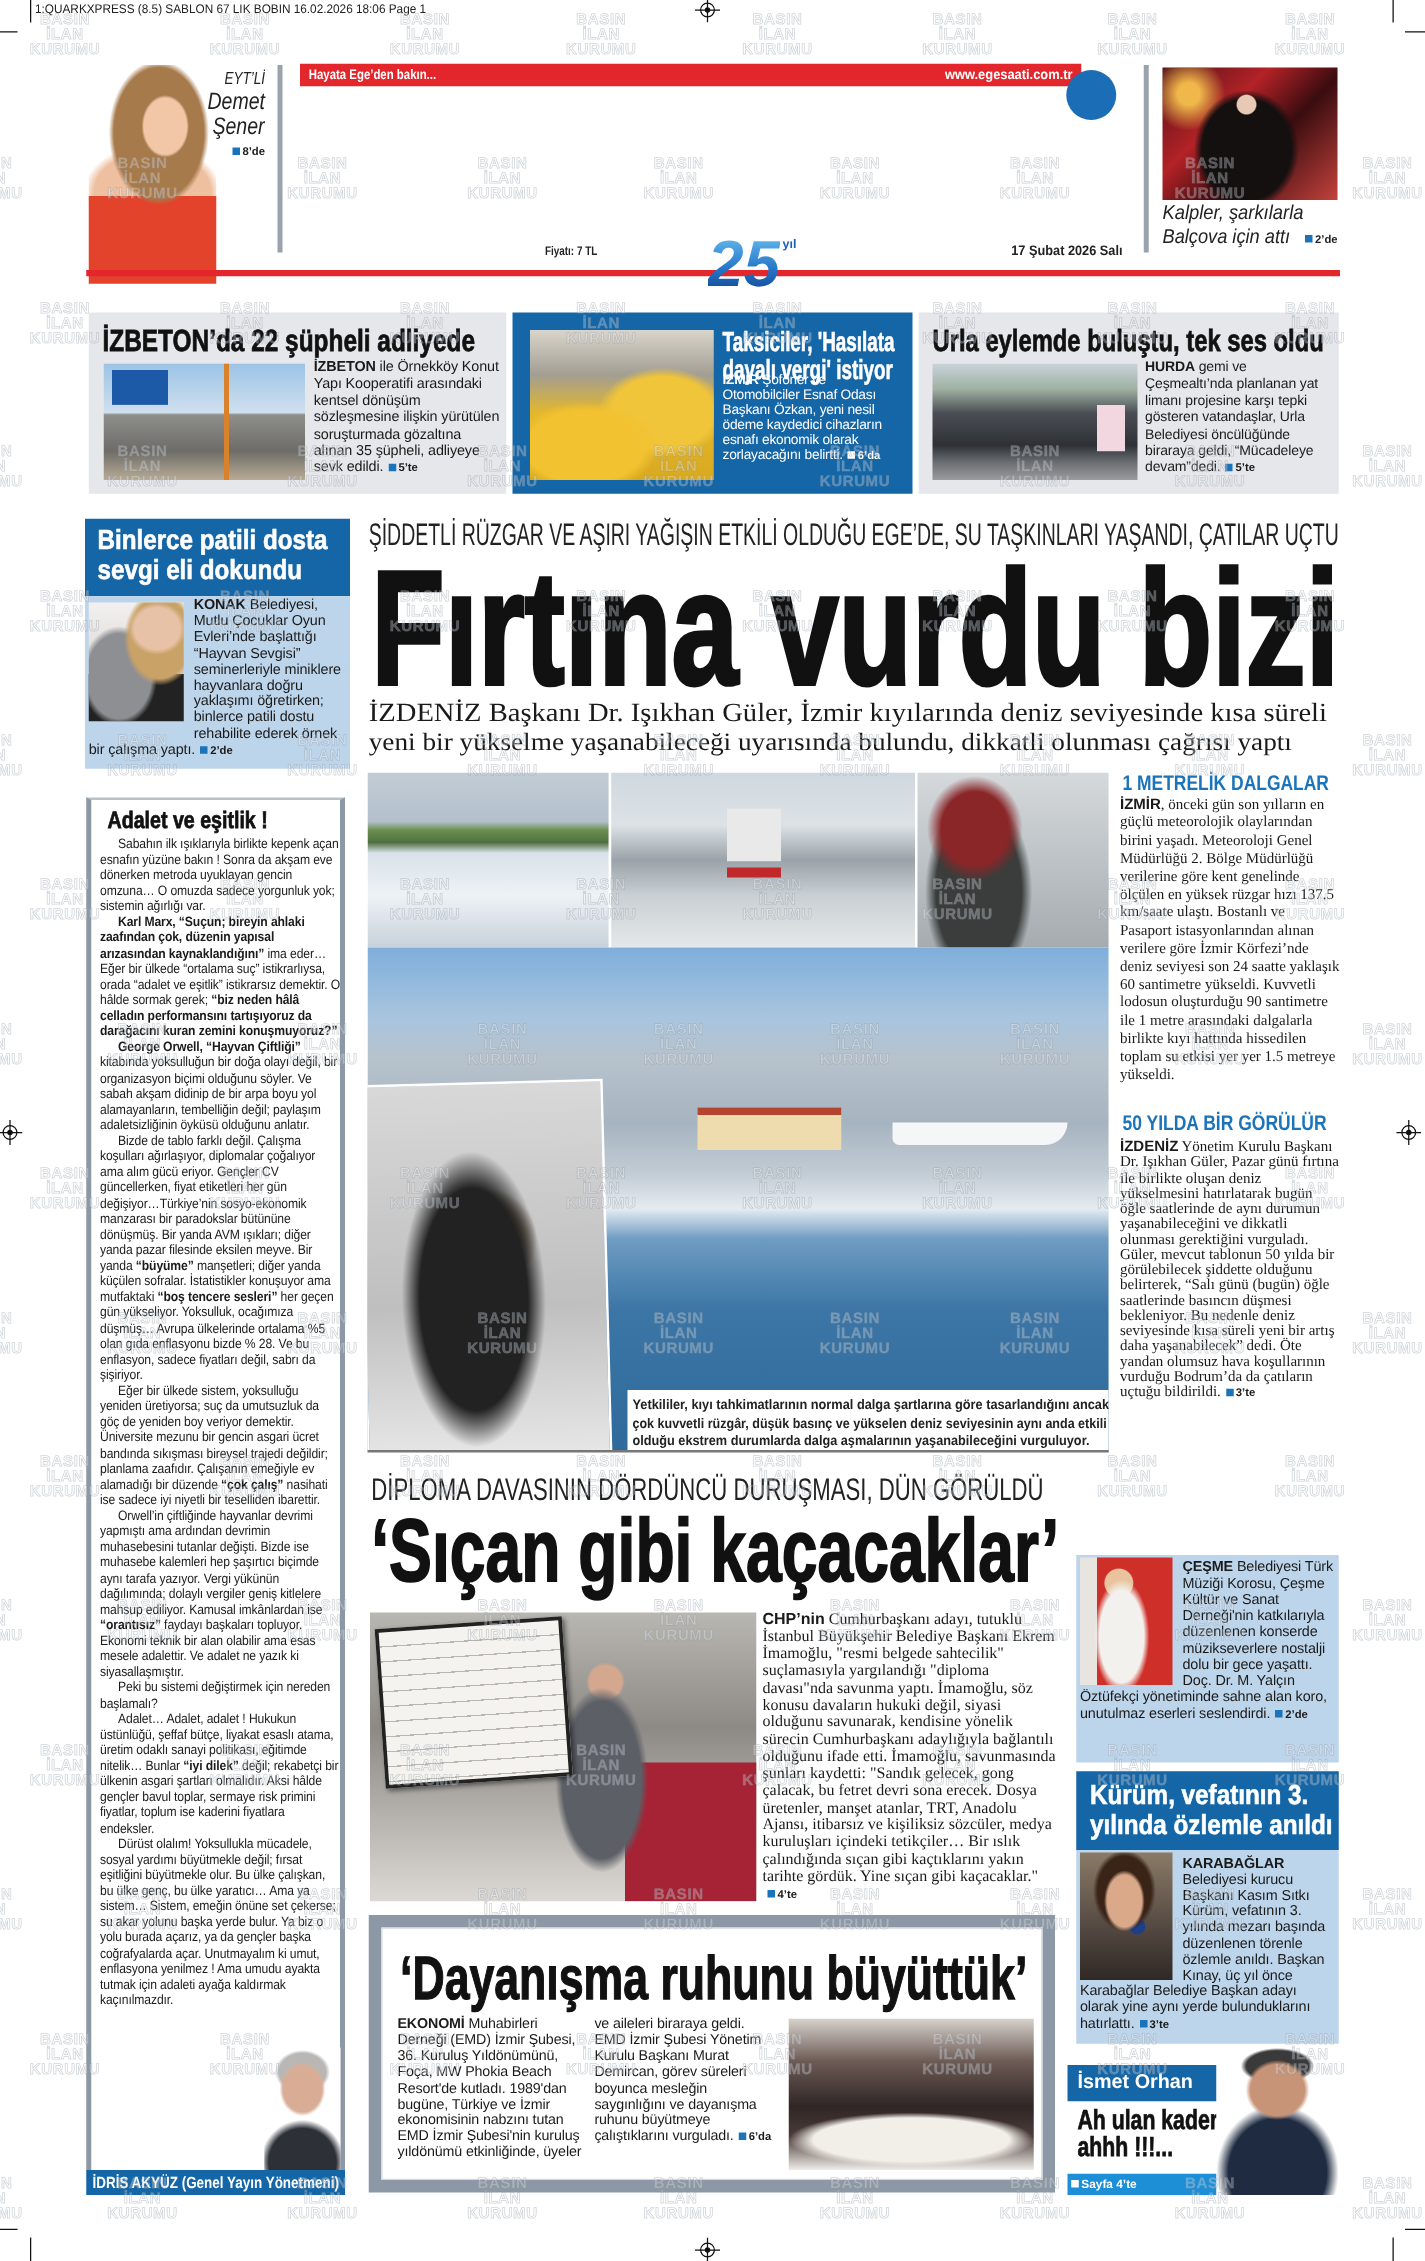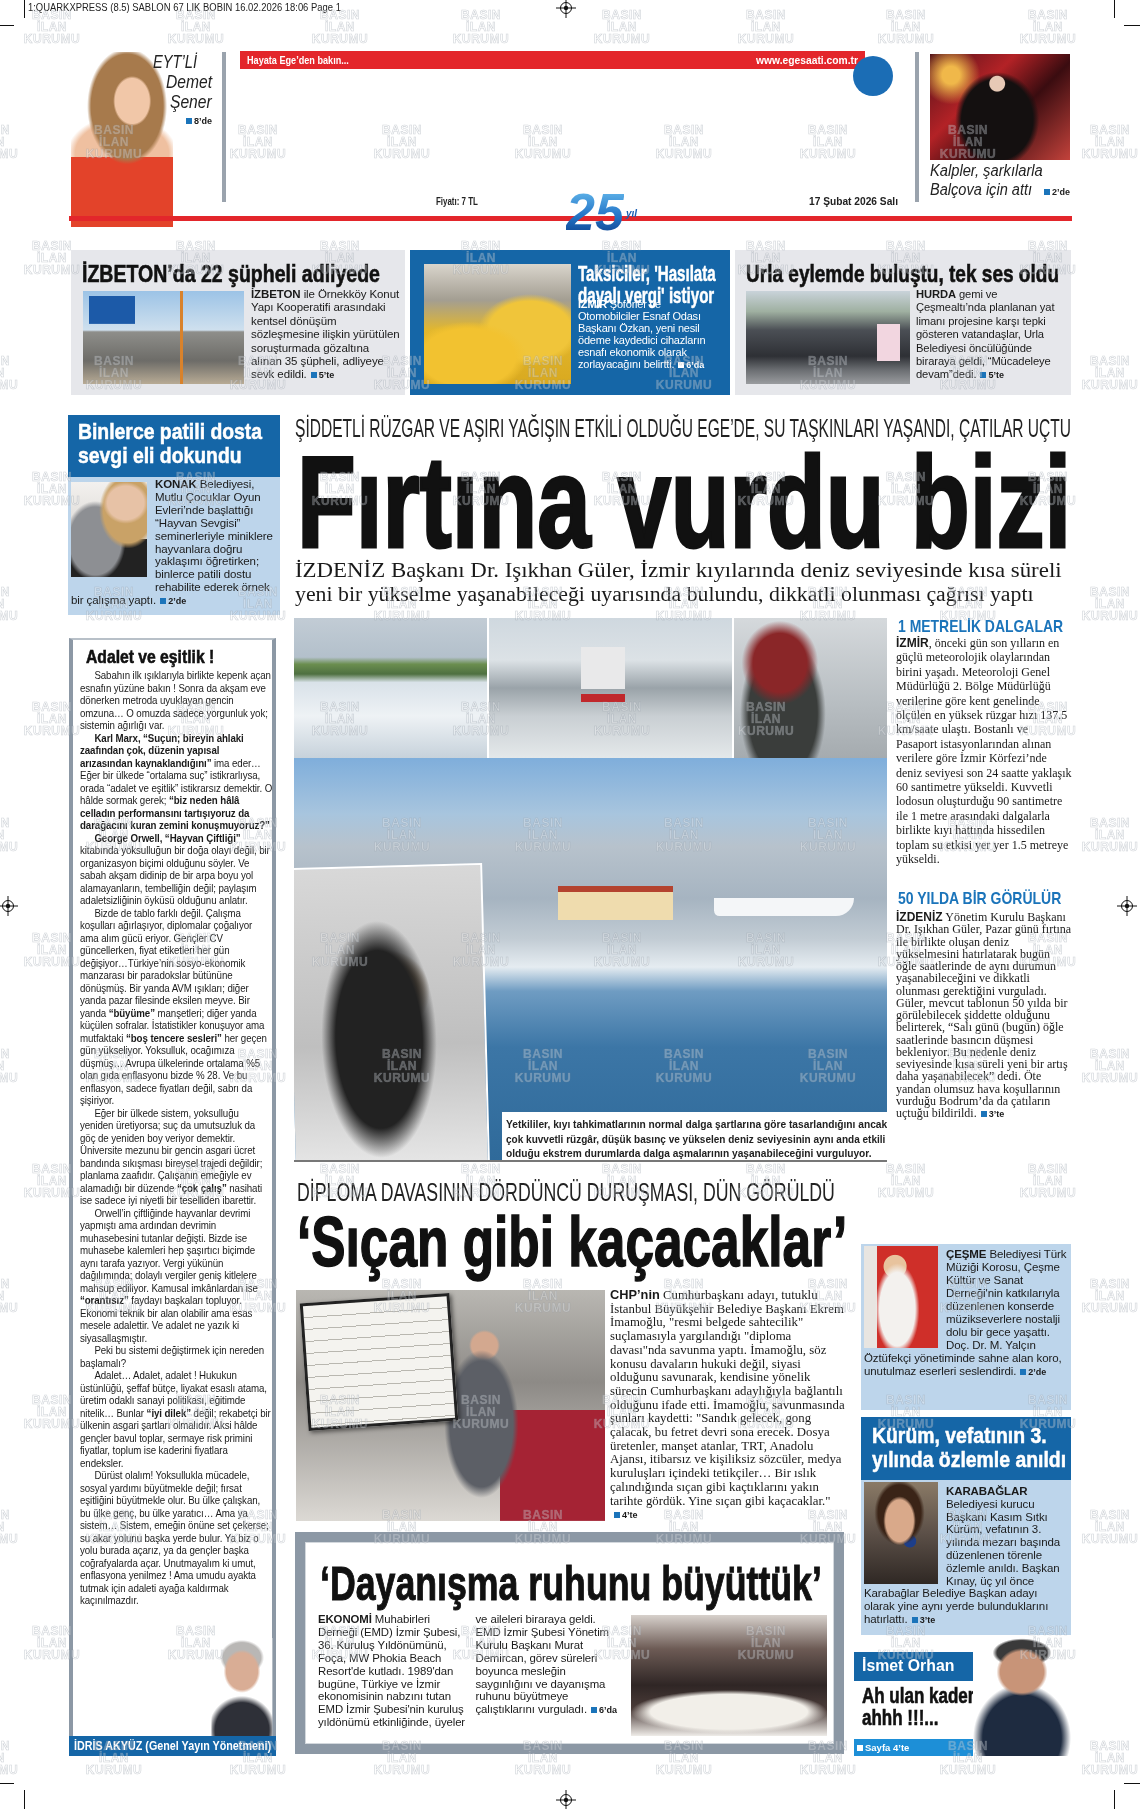--- a/index.html
+++ b/index.html
@@ -154,21 +154,21 @@
   <svg class="reg" style="left:556px;top:1790px" width="20" height="20" viewBox="0 0 20 20">
       <circle cx="10" cy="10" r="5.5" fill="#fff" stroke="#111"></circle>
       <circle cx="10" cy="10" r="2.2" fill="#111"></circle>
       <line x1="0" y1="10" x2="20" y2="10" stroke="#111"></line>
       <line x1="10" y1="0" x2="10" y2="20" stroke="#111"></line>
     </svg>
 
   <div class="abs" style="left:0;top:0;width:1140px;height:250px">
     <div class="photo ph-demet" style="left:71px;top:52px;width:102px;height:175px"></div>
     <div class="abs" style="left:140px;top:52px;width:72px">
-      <div class="promo-it" style="text-align:left;height:20px;font-size:19px;line-height:20px"><span class="fit r" style="transform: scaleX(0.7719);">EYT’Lİ</span></div>
+      <div class="promo-it" style="text-align:right;height:20px;font-size:14px;line-height:20px"><span class="fit r" style="transform: scaleX(0.7719);">EYT’Lİ</span></div>
       <div class="promo-it" style="text-align:right;height:20px;font-size:19px;line-height:20px"><span class="fit r" style="transform: scaleX(0.8214);">Demet</span></div>
       <div class="promo-it" style="text-align:right;height:20px;font-size:19px;line-height:20px"><span class="fit r" style="transform: scaleX(0.8235);">Şener</span></div>
       <div class="ref" style="text-align:right;margin-top:4px"><i class="sq"></i><span>8’de</span></div>
     </div>
 
     <div class="abs" style="left:222px;top:52px;width:4px;height:150px;background:#9aa3ad"></div>
     <div class="abs" style="left:915px;top:52px;width:4px;height:150px;background:#9aa3ad"></div>
 
     <div class="abs" style="left:240px;top:51px;width:625px;height:18px;background:#e3262b">
       <span class="abs fit" style="left: 7px; top: 3px; color: rgb(255, 255, 255); font-weight: bold; font-size: 11px; line-height: 12px; transform: scaleX(0.8293);">Hayata Ege’den bakın...</span>
@@ -176,21 +176,21 @@
     </div>
 
     <div class="abs" style="left:69px;top:216px;width:1003px;height:5px;background:#e3262b"></div>
 
     <div class="abs" style="left:853px;top:56px;width:40px;height:40px;border-radius:50%;background:#1b6db5"></div>
 
     <div class="abs" style="left:436px;top:196px;font-weight:bold;font-size:10px;line-height:11px;color:#222">
       <span class="fit" style="transform: scaleX(0.7925);">Fiyatı: 7 TL</span>
     </div>
     <div class="abs badge25" style="left:566px;top:186px">25</div>
-    <div class="abs" style="left:626px;top:208px;font-style:italic;font-weight:bold;font-size:10px;color:#1a5fb4">yıl</div>
+    <div class="abs" style="left:626px;top:190px;font-weight:bold;font-size:10px;color:#1a5fb4">yıl</div>
     <div class="abs" style="right:242px;top:196px;font-weight:bold;font-size:11px;line-height:11px;color:#222">
       <span class="fit r" style="transform: scaleX(0.9271);">17 Şubat 2026 Salı</span>
     </div>
 
     <div class="photo ph-concert" style="left:930px;top:54px;width:140px;height:106px"></div>
     <div class="abs" style="left:930px;top:161px;width:145px">
       <div class="promo-it" style="height:19px;font-size:16px;line-height:19px"><span class="fit" style="transform: scaleX(0.9187);">Kalpler, şarkılarla</span></div>
       <div class="promo-it" style="height:19px;font-size:16px;line-height:19px;white-space:nowrap"><span class="fit" style="transform: scaleX(0.9107);">Balçova için attı</span><span class="ref" style="font-style:normal;position:relative;left:-2px"><i class="sq"></i><span>2’de</span></span></div>
     </div>
   </div>

